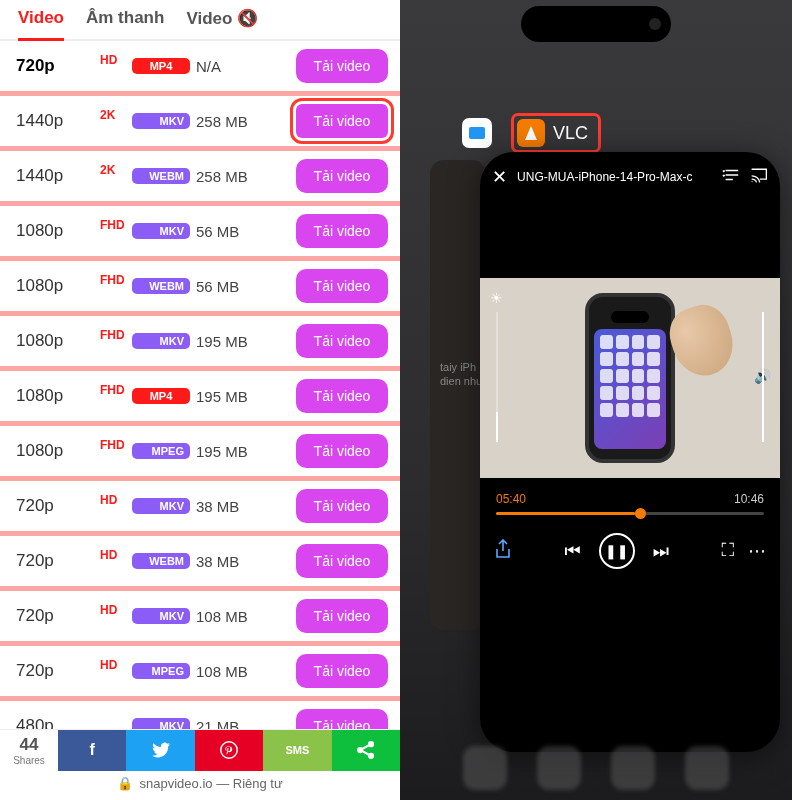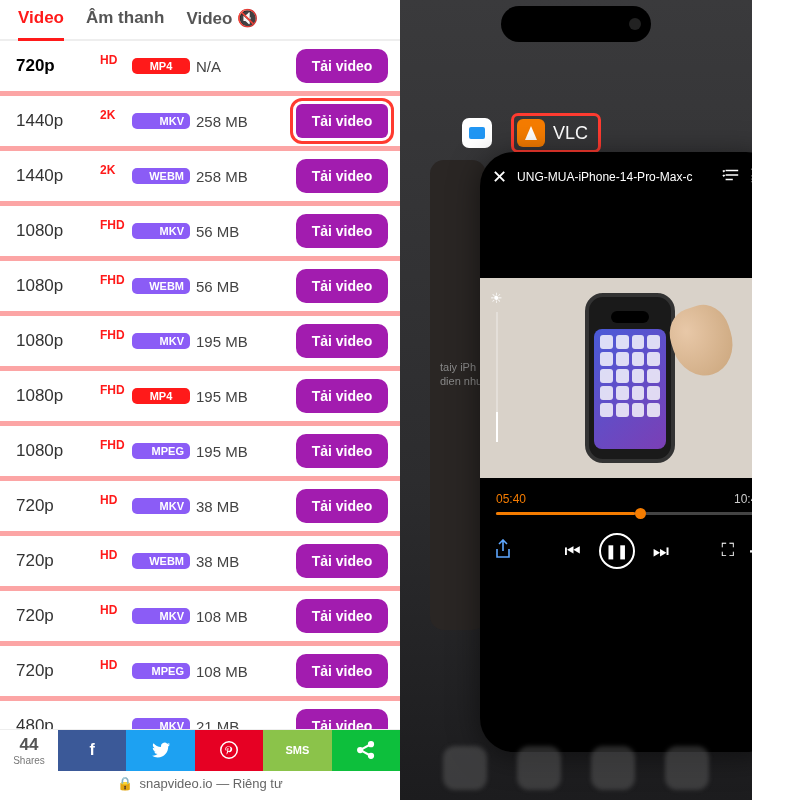--- a/index.html
+++ b/index.html
@@ -9,21 +9,21 @@
     display: flex;
     background: #fff;
   }
   .left-panel {
     width: 400px; height: 800px;
     background: #fff;
     display: flex; flex-direction: column;
     position: relative;
   }
   .right-panel {
-    width: 352px; height: 800px;
+    width: 392px; height: 800px;
     background: linear-gradient(180deg, #3a3a3c 0%, #2c2c2e 60%, #1c1c1e 100%);
     position: relative;
     overflow: hidden;
   }
 
   
   .status-bar {
     display: flex; justify-content: space-between; align-items: center;
     padding: 8px 18px 4px; font-weight: 600; font-size: 18px;
   }
@@ -57,21 +57,21 @@
   .qual { font-size: 12px; font-weight: 700; color: #ff1a1a; position: relative; top: -6px; }
   .fmt {
     font-size: 11px; font-weight: 700; color: #fff;
     padding: 2px 6px; border-radius: 5px; text-align: center;
     display: inline-block;
   }
   .fmt.red { background: #ff1a1a; }
   .fmt.dark { background: #8b5cf6; text-align: right; }
   .size { font-size: 15px; color: #444; }
   .dl-btn {
-    background: #a21caf; color: #fff; border: none; font-weight: 700;
+    background: #d946ef; color: #fff; border: none; font-weight: 400;
     font-size: 14px; padding: 9px 10px; border-radius: 10px;
     cursor: pointer; justify-self: end; min-width: 92px;
   }
   .row.highlight .dl-btn {
     outline: 3px solid #ff3b30; outline-offset: 3px; border-radius: 6px;
   }
 
   
   .share-bar {
     display: flex; align-items: stretch; height: 44px;

